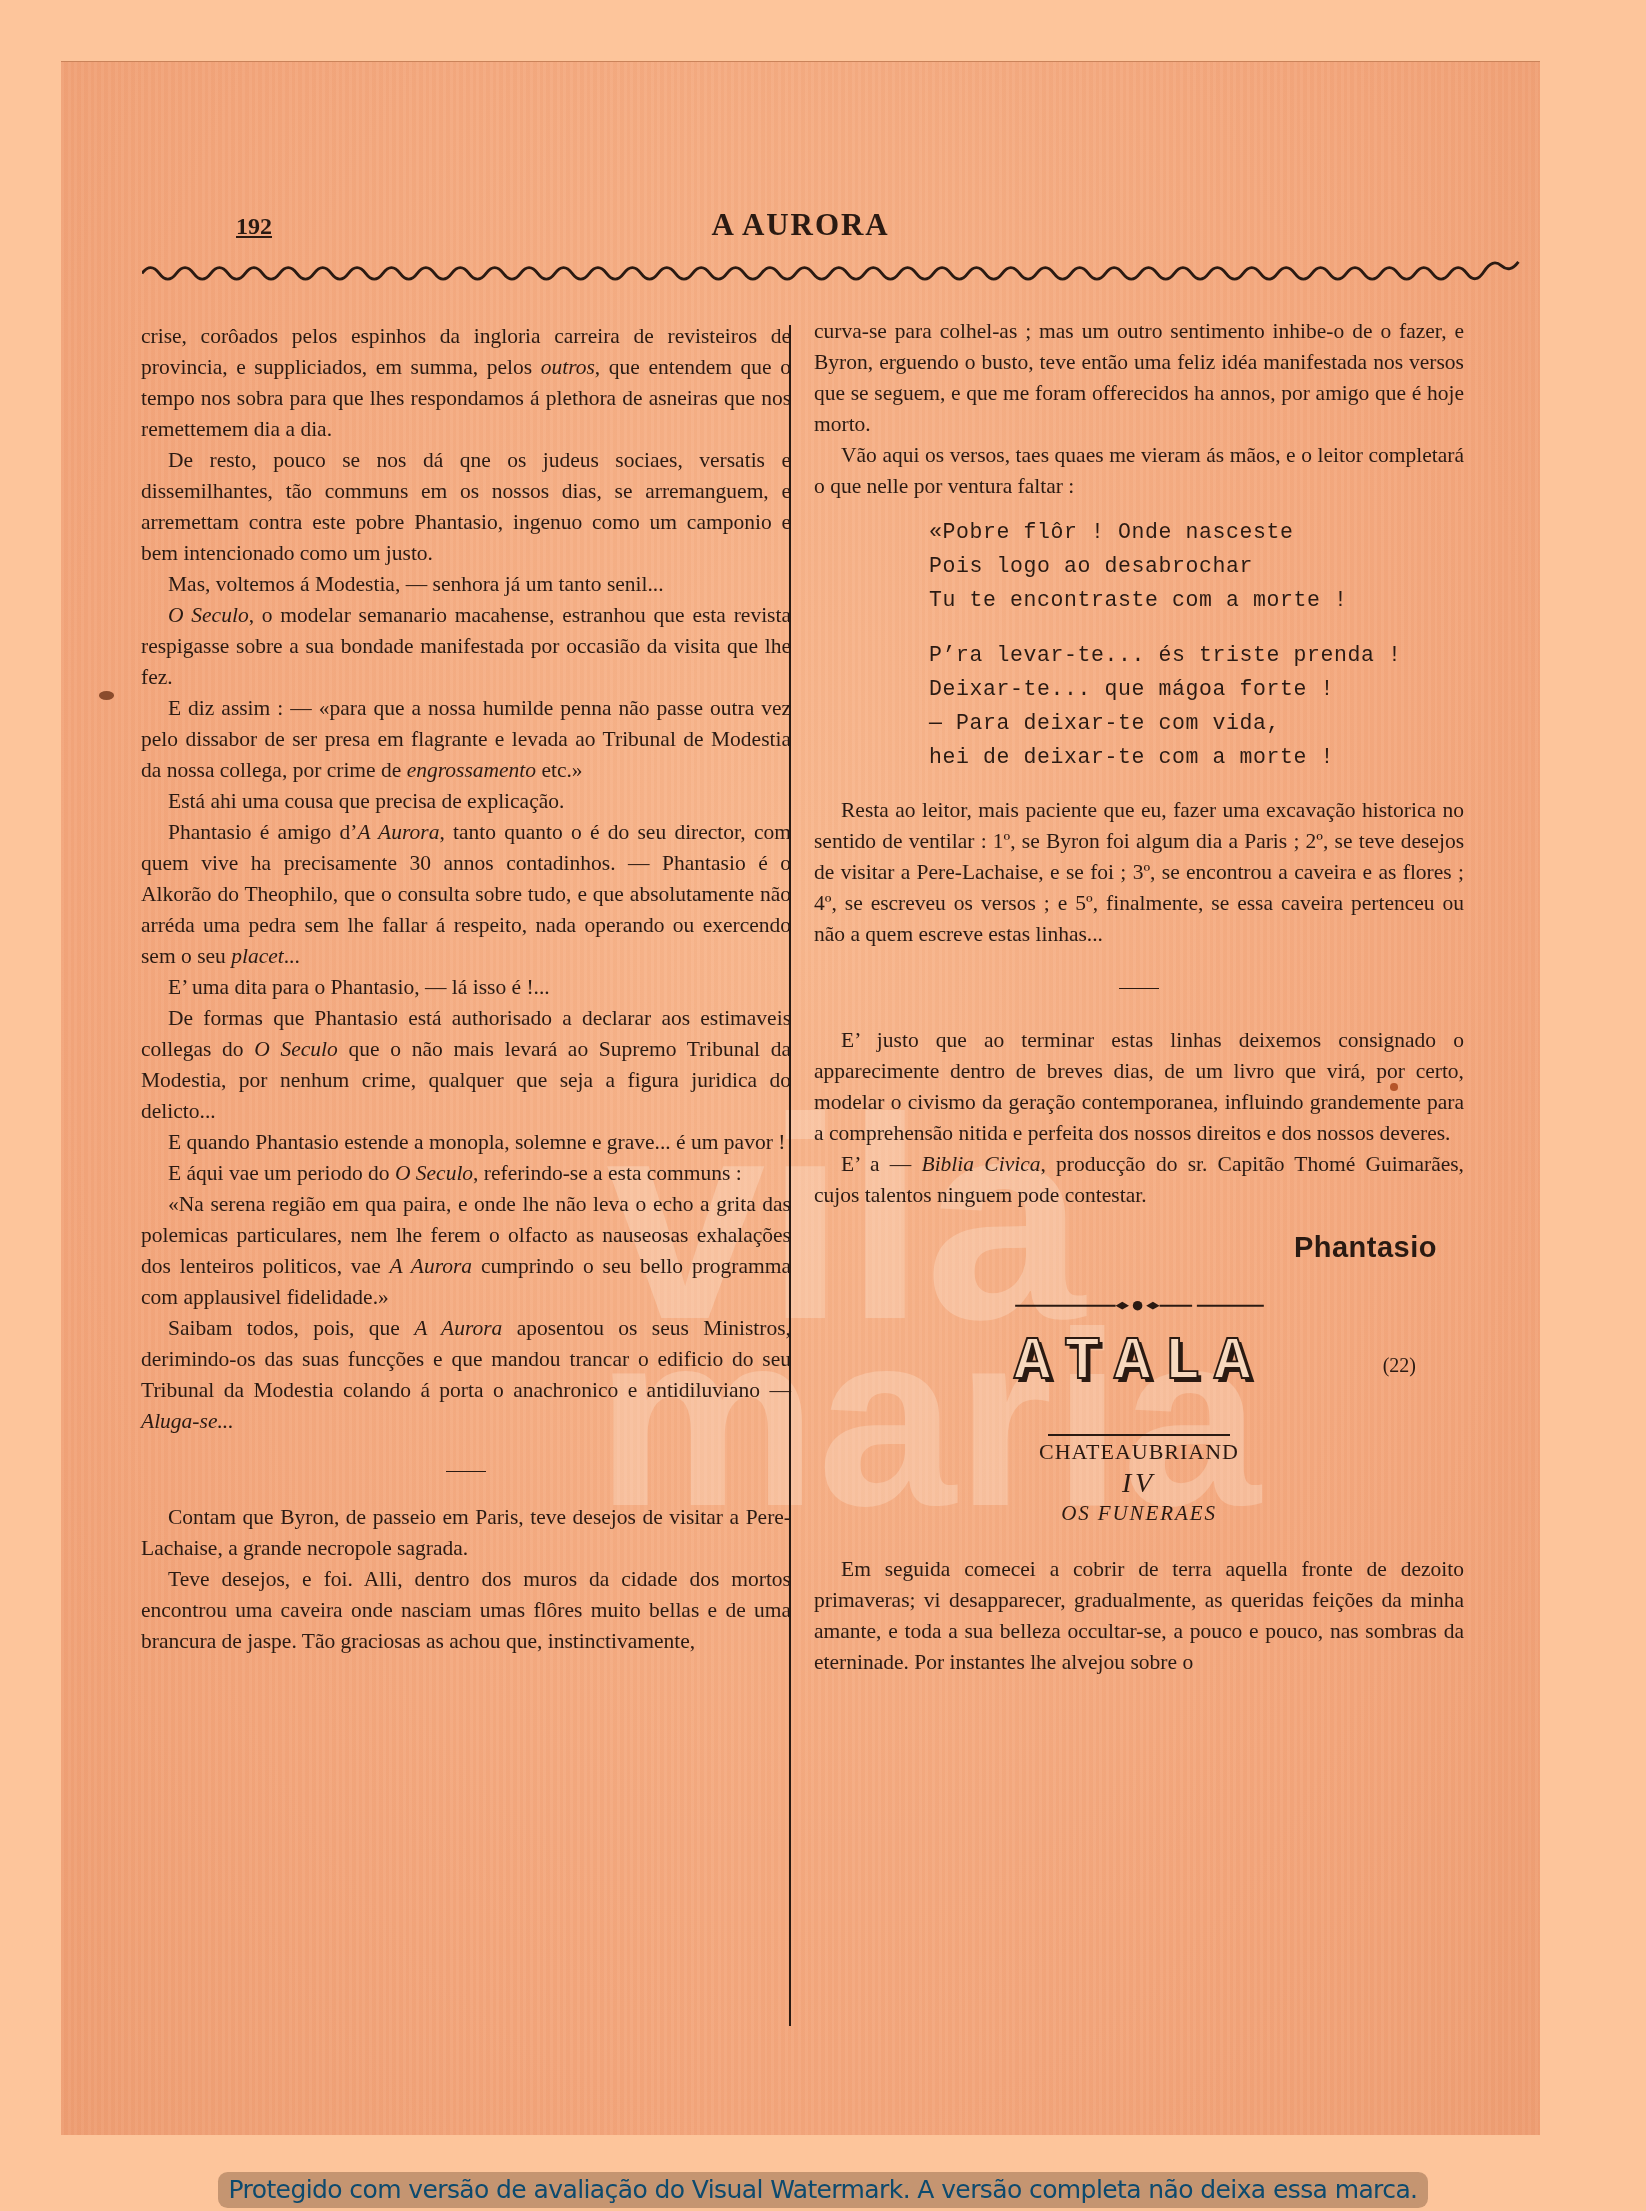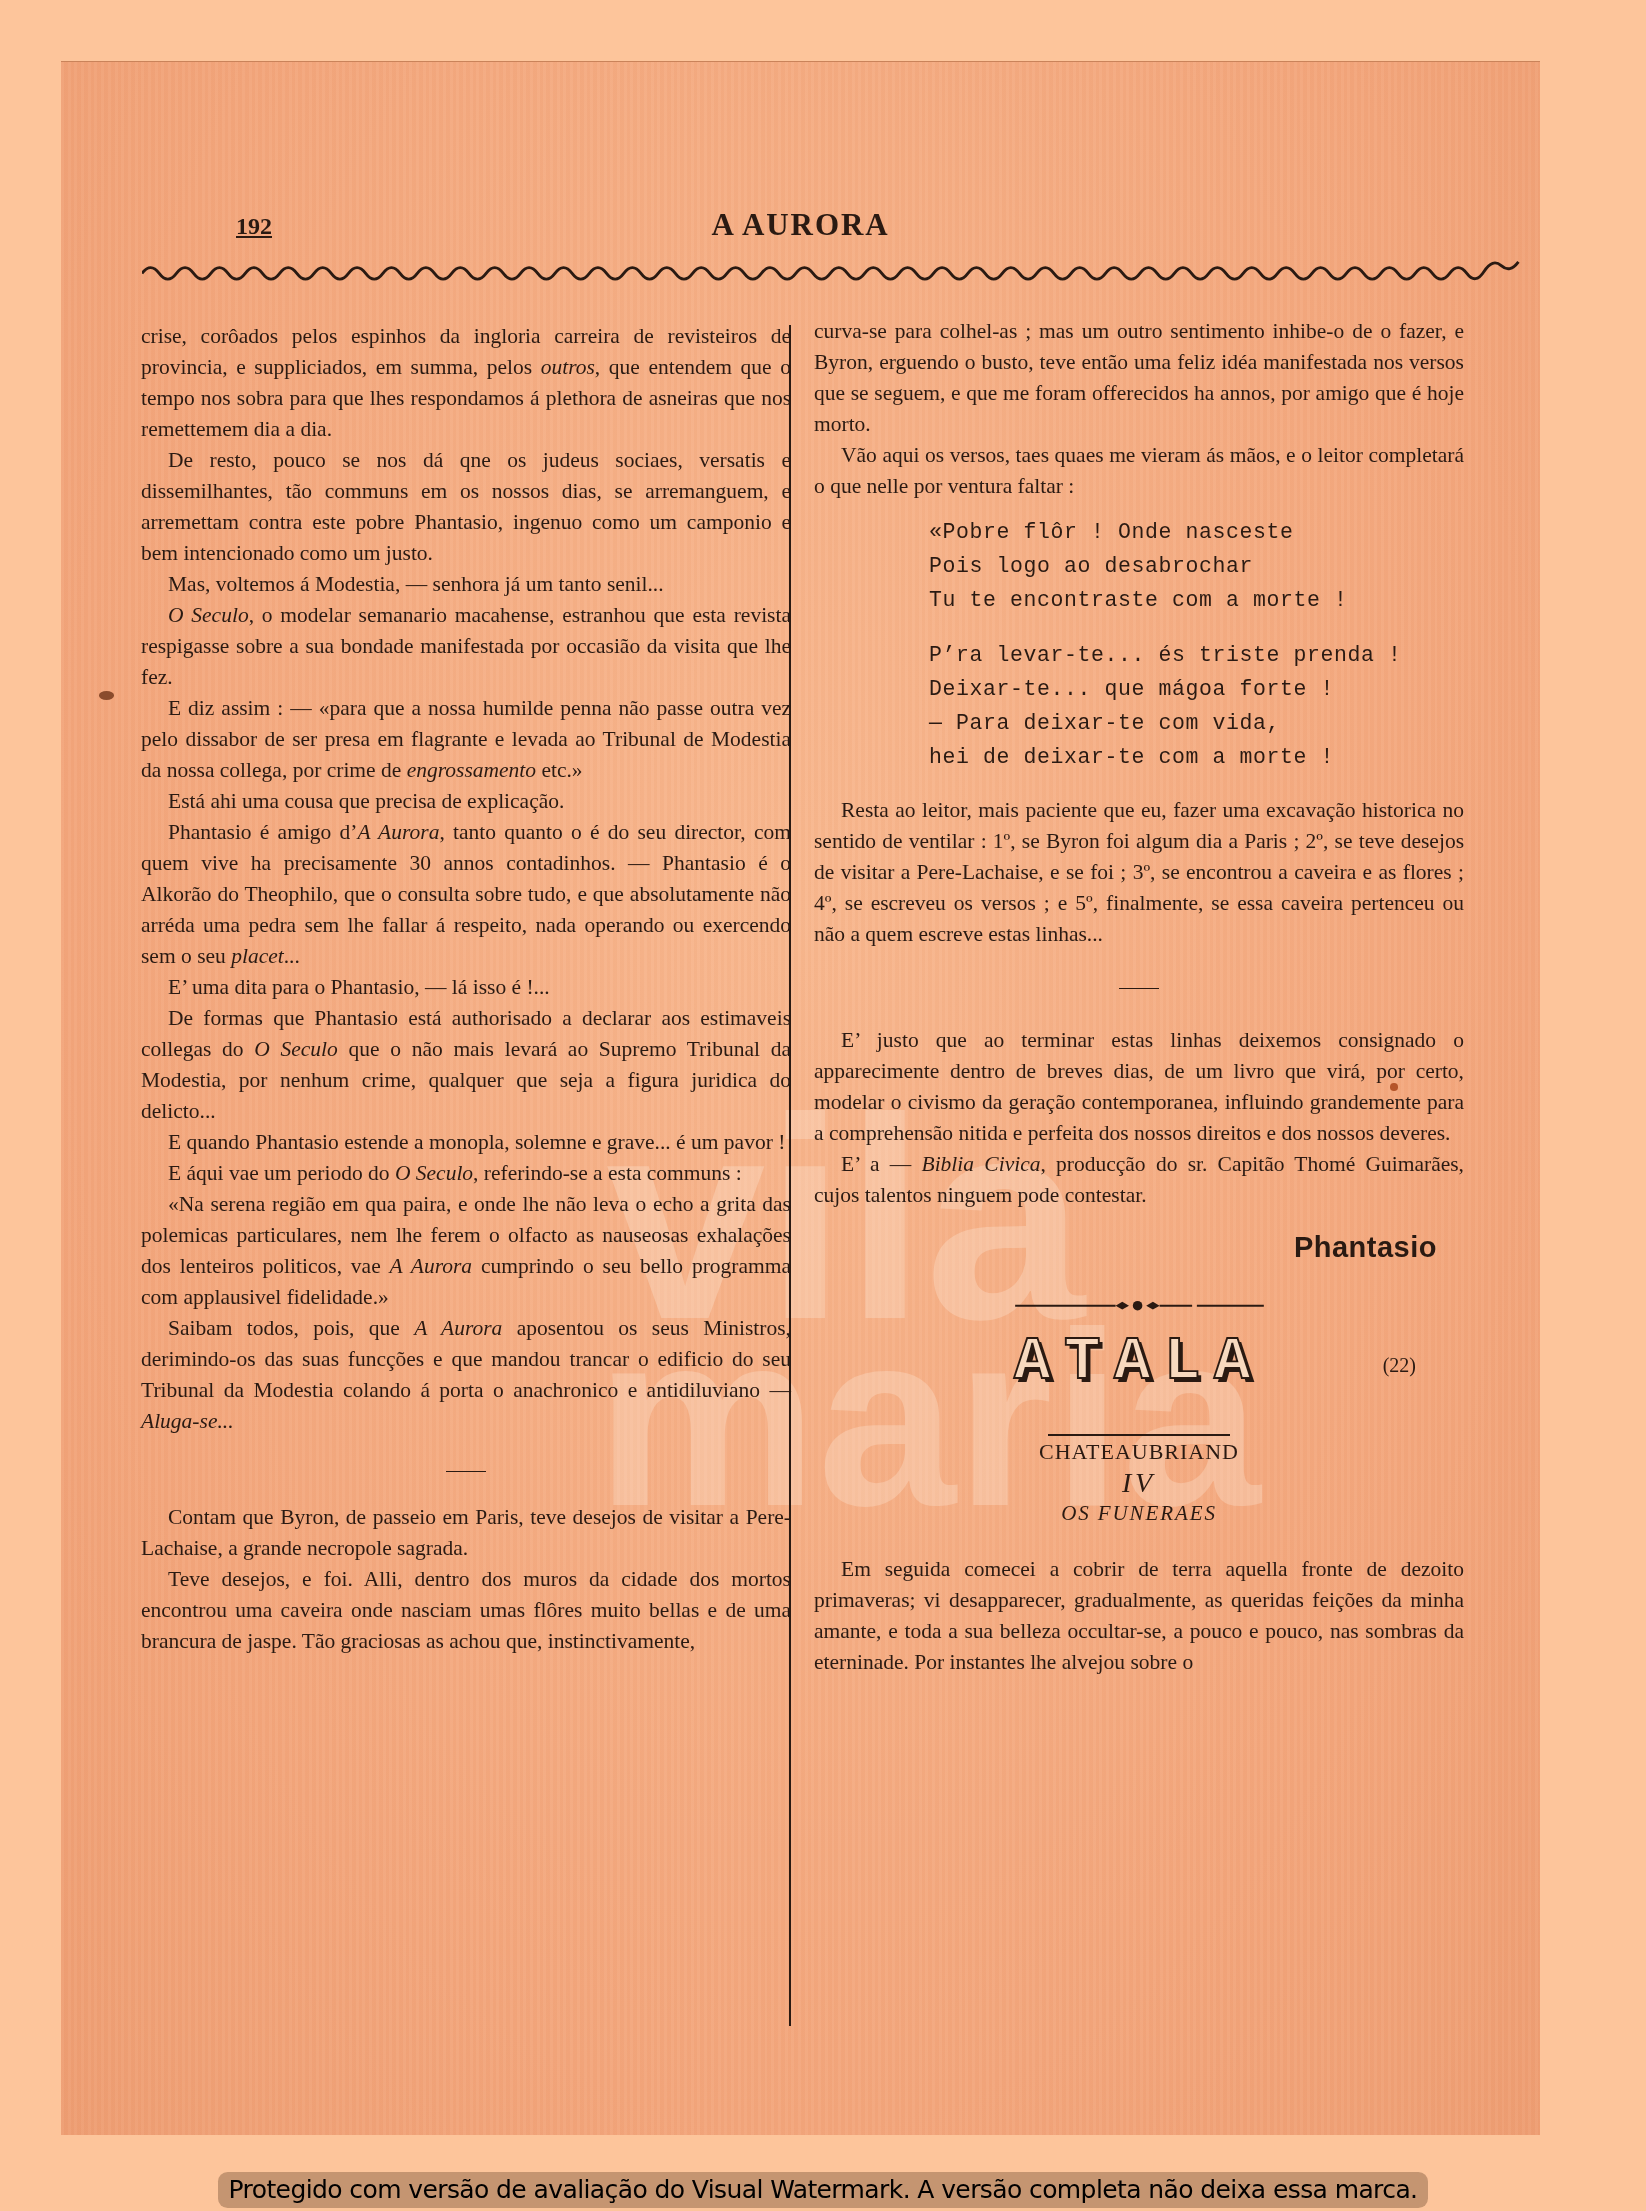--- a/index.html
+++ b/index.html
@@ -38,21 +38,21 @@
   .atala-num { position:absolute; right:48px; top:3.8px; font-size:20px; }
   .rule2 { width:182px; height:1.9px; background:#2a1a12; margin:11.5px auto 0 auto; }
   .center { text-align:center; text-indent:0 !important; }
   .author { margin-top:42px; font-size:22px; letter-spacing:1px; }
   .part { margin-top:1.9px; font-size:28px; letter-spacing:3.8px;font-style:italic; }
   .ptitle2 { margin-top:3.8px; font-size:21px; font-style:italic; letter-spacing:1.9px; }
   .wm-text { position:absolute; font-family:"Liberation Sans", sans-serif; font-weight:bold; color:rgba(255,240,225,0.28); pointer-events:none; }
   .wm1 { left:545px; top:1013px; font-size:287px; line-height:1; }
   .wm2 { left:535px; top:1233px; font-size:249px; line-height:1; }
   .wm-bar { position:absolute; left:218px; top:2172px; width:1210px; height:36px; background:#c59571; border-radius:9.6px;
-    color:#000000; font-family:"DejaVu Sans", sans-serif; font-size:25px; line-height:36px; text-align:center; letter-spacing:-0.6px; white-space:nowrap; overflow:hidden; }
+    color:#0c4a6e; font-family:"DejaVu Sans", sans-serif; font-size:25px; line-height:36px; text-align:center; letter-spacing:-0.6px; white-space:nowrap; overflow:hidden; }
   .speck { position:absolute; width:9.6px; height:5.7px; border-radius:50%; background:#8a4b2c; }
 </style>
 </head>
 <body>
 
 <div class="page">
 
   <div class="wm-text wm1">vila</div>
   <div class="wm-text wm2">maria</div>
 

